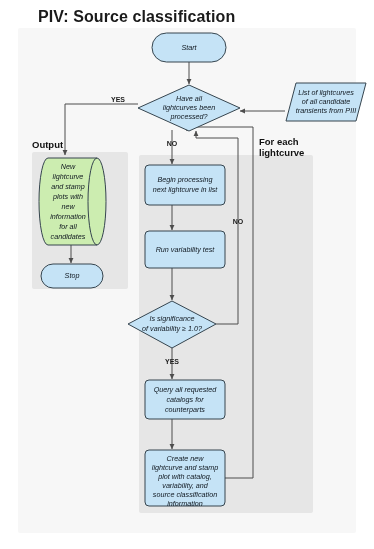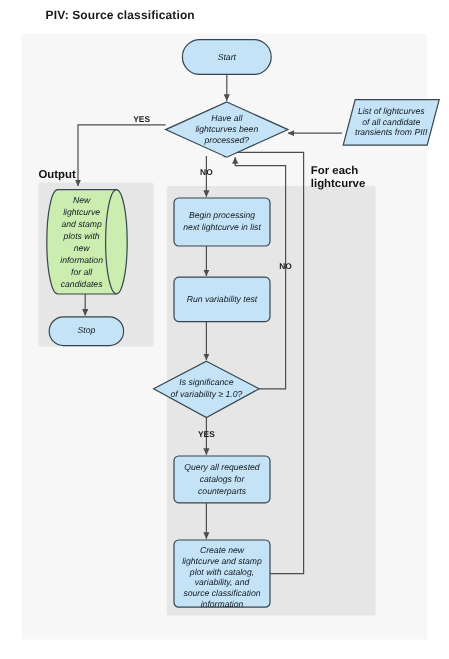--- a/index.html
+++ b/index.html
@@ -11,21 +11,21 @@
     width: 374px;
     height: 549px;
     position: relative;
     font-family: "Liberation Sans", sans-serif;
     overflow: hidden;
   }
   #page-title {
     position: absolute;
     left: 18px;
     top: 8px;
-    font-size: 10px;
+    font-size: 16px;
     font-weight: bold;
     color: #1a1a1a;
     letter-spacing: 0.1px;
     padding-left: 20px;
   }
   #diagram-panel {
     position: absolute;
     left: 18px;
     top: 28px;
     width: 338px;

